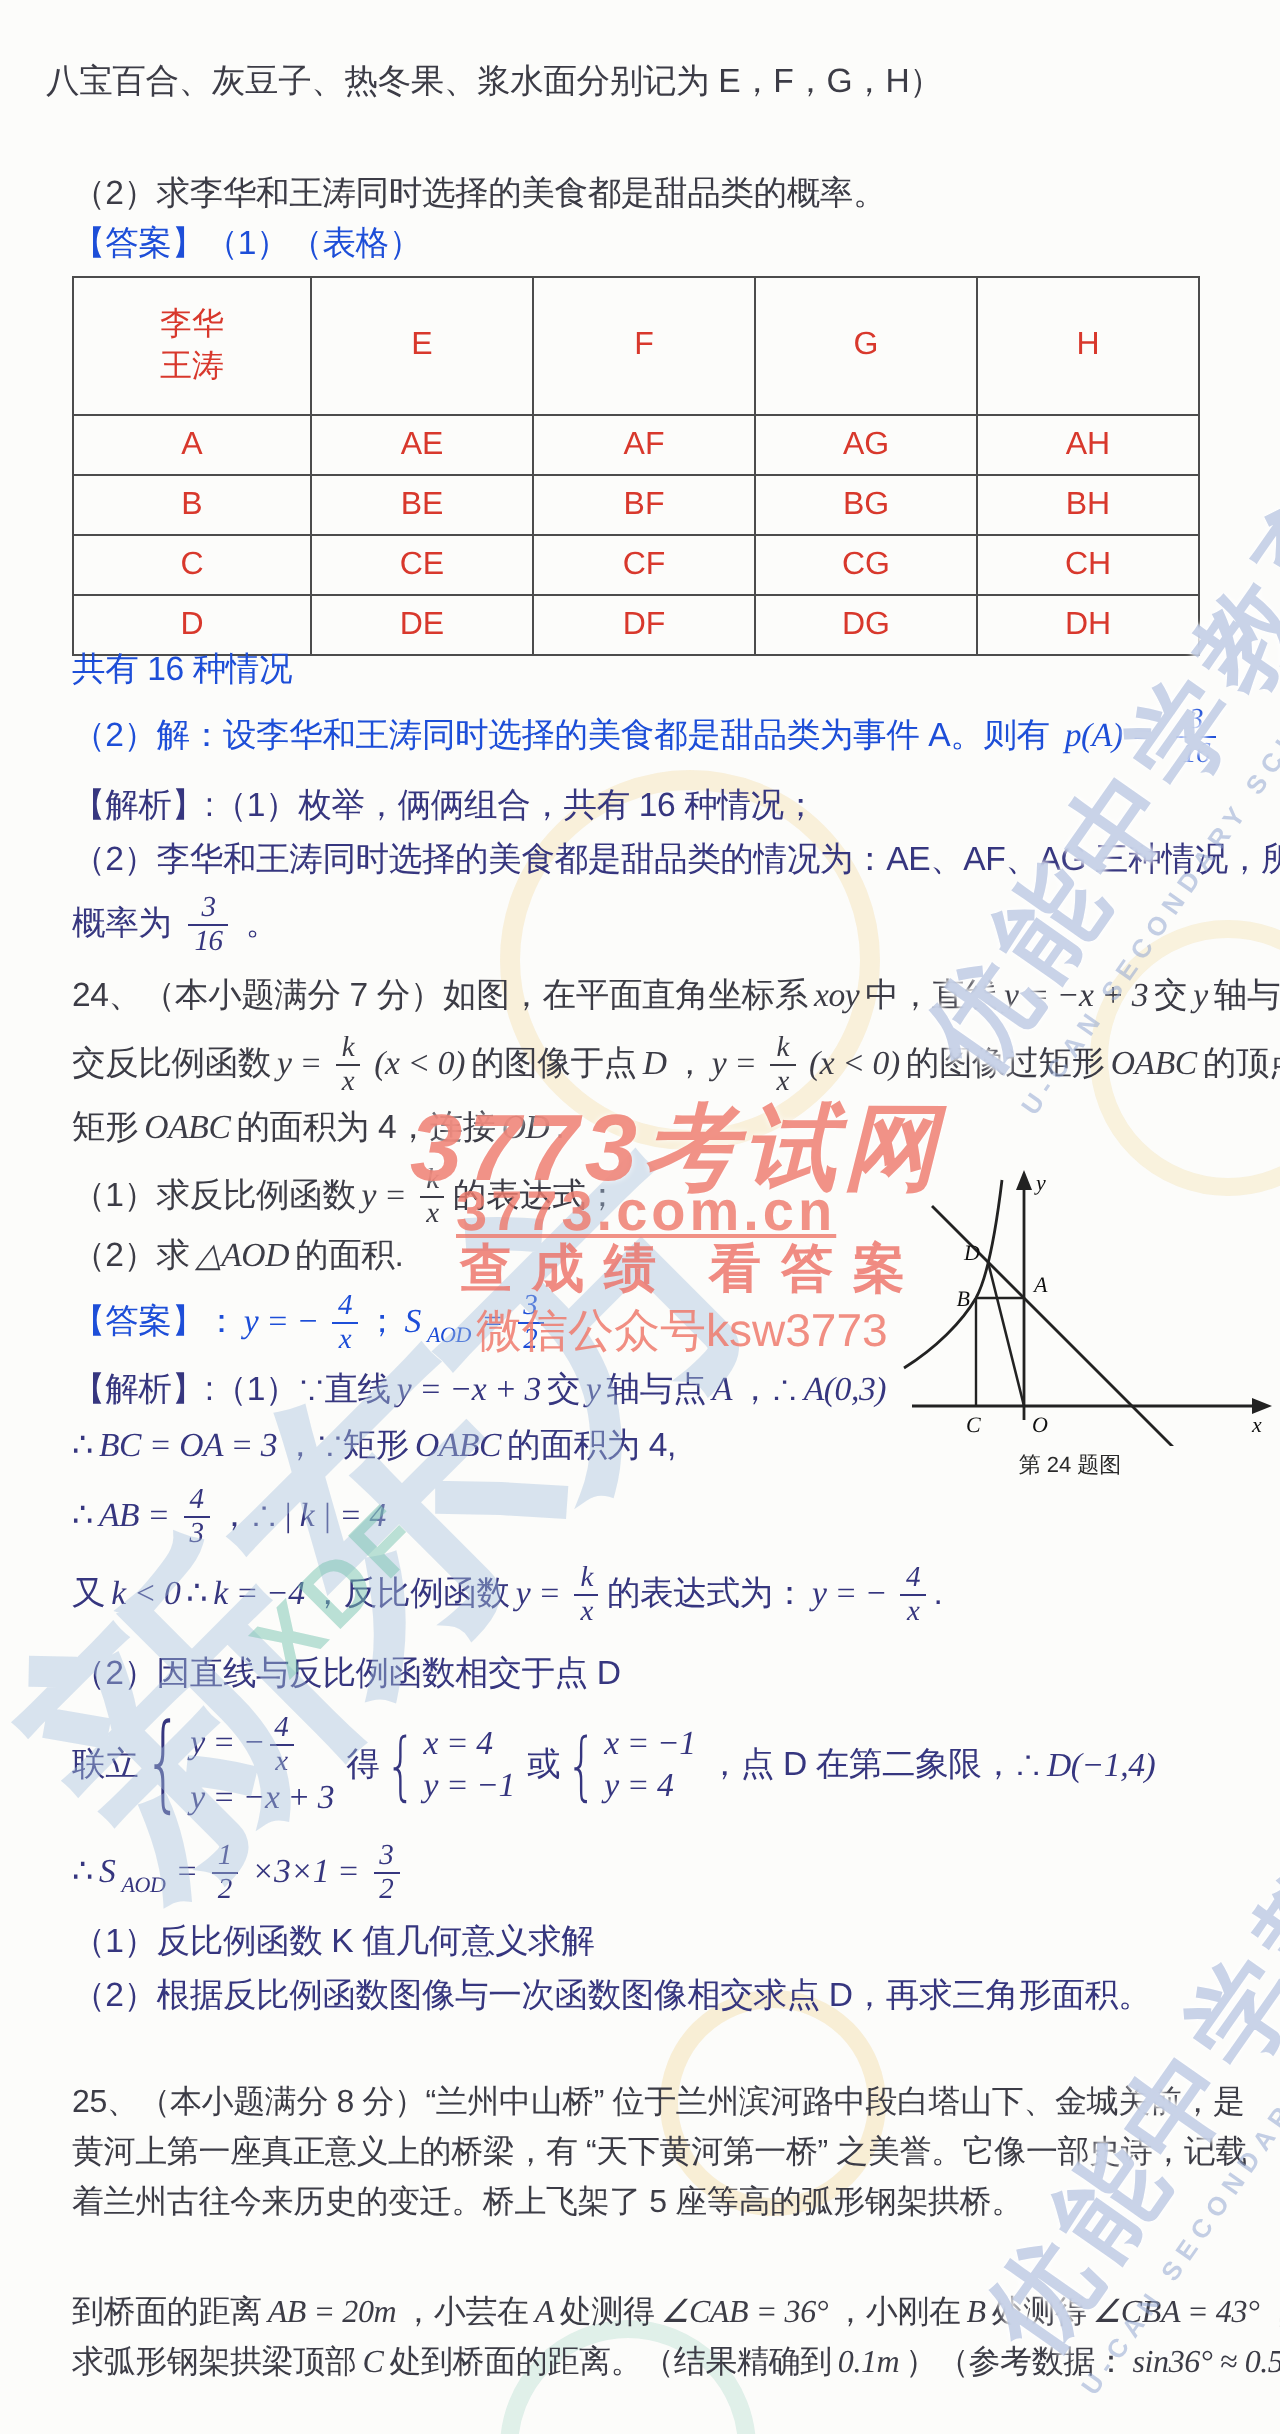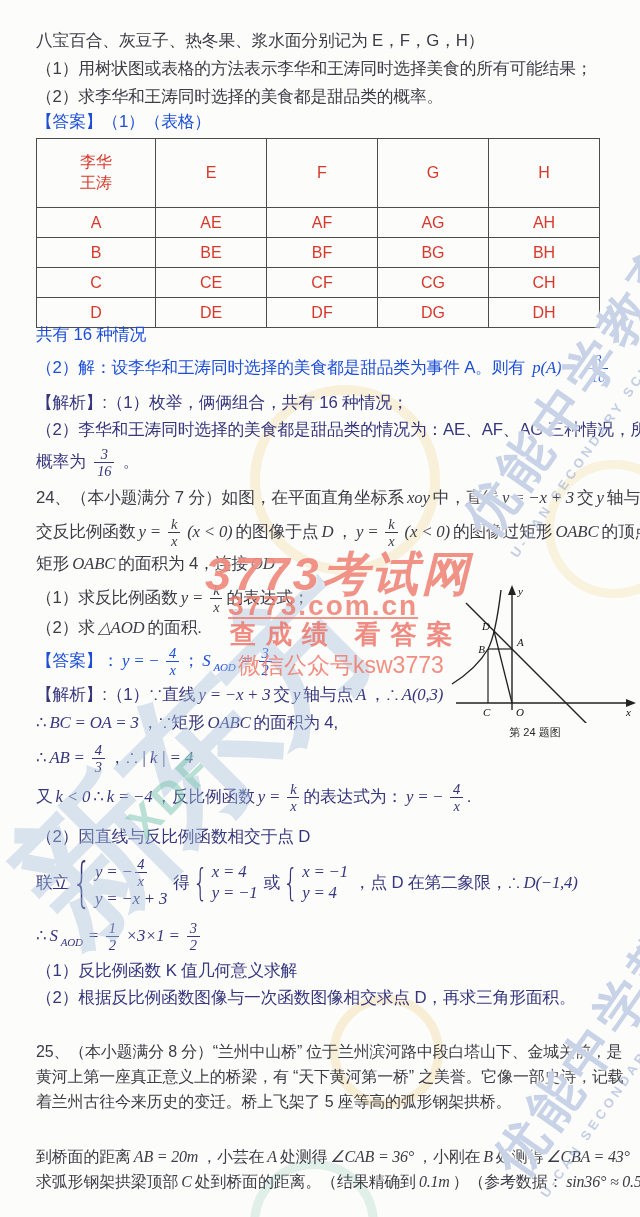--- a/index.html
+++ b/index.html
@@ -52,22 +52,21 @@
 </head>
 <body>
 
 <div class="page">
 
   <div class="ring" style="left:250px;top:385px;width:170px;height:170px;border:10px solid rgba(240,210,135,0.28);"></div>
   <div class="ring" style="left:545px;top:460px;width:120px;height:120px;border:9px solid rgba(240,210,135,0.25);"></div>
   <div class="ring" style="left:330px;top:995px;width:95px;height:95px;border:9px solid rgba(240,205,130,0.30);"></div>
   <div class="ring" style="left:250px;top:1160px;width:110px;height:110px;border:9px solid rgba(140,205,185,0.25);"></div>
 
-  <div class="ln c-dark" style="left:36px;top:30px">八宝百合、灰豆子、热冬果、浆水面分别记为 E，F，G，H）</div>
-  <div class="ln c-dark" style="left:36px;top:58px">（1）用树状图或表格的方法表示李华和王涛同时选择美食的所有可能结果；</div>
+  <div class="ln c-dark" style="left:23px;top:30px">八宝百合、灰豆子、热冬果、浆水面分别记为 E，F，G，H）</div>
   <div class="ln c-dark" style="left:36px;top:86px">（2）求李华和王涛同时选择的美食都是甜品类的概率。</div>
   <div class="ln c-red" style="left:36px;top:111px">【答案】（1）（表格）</div>
 
   <table class="ans-table">
     <colgroup>
         <col style="width:119px">
         <col style="width:111px">
         <col style="width:111px">
         <col style="width:111px">
         <col style="width:111px">

